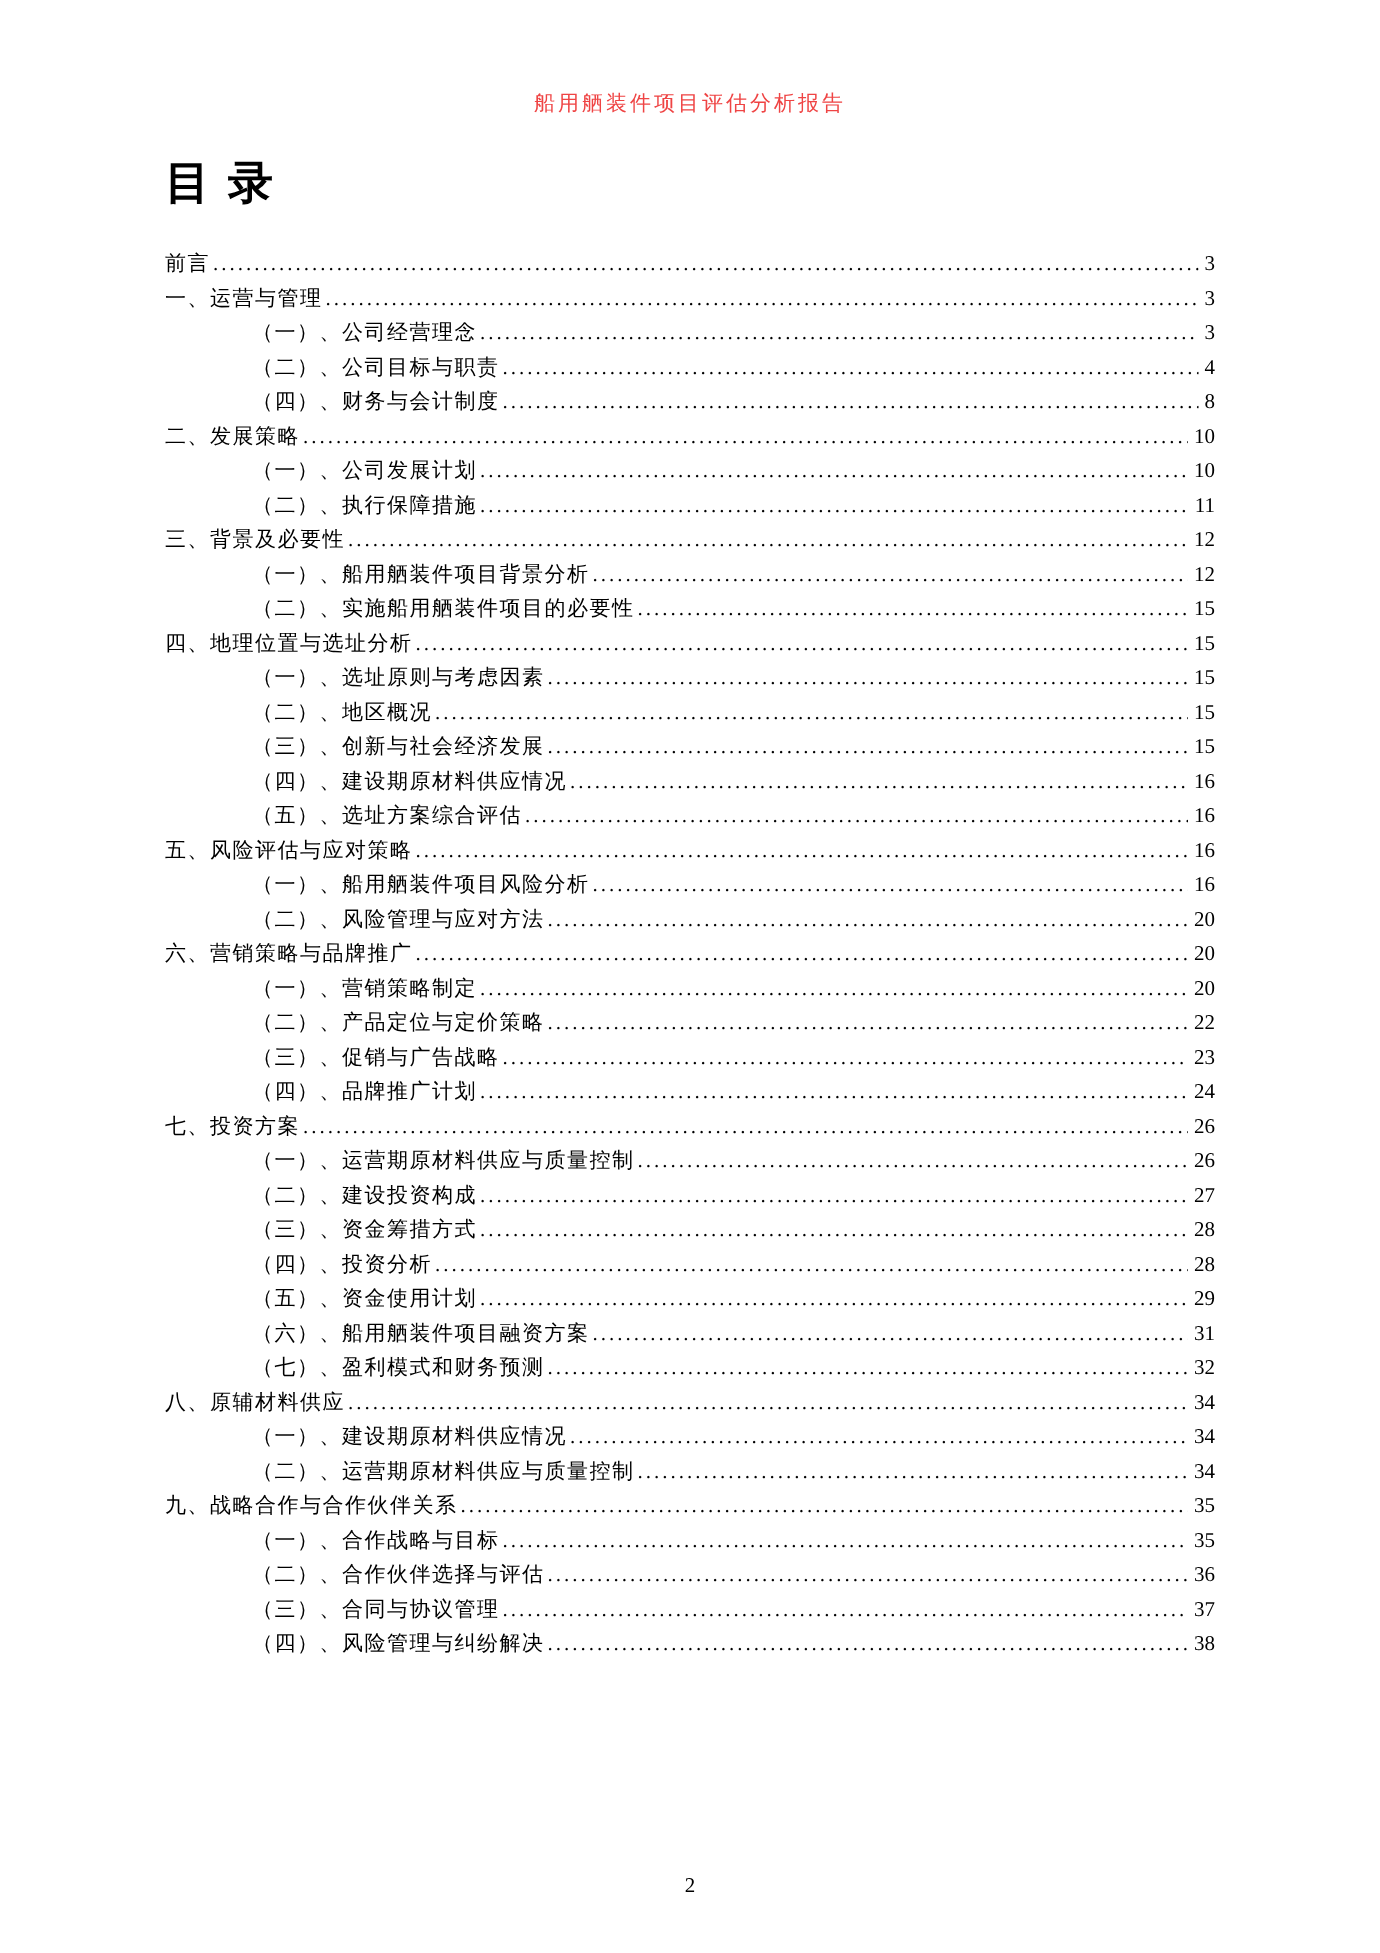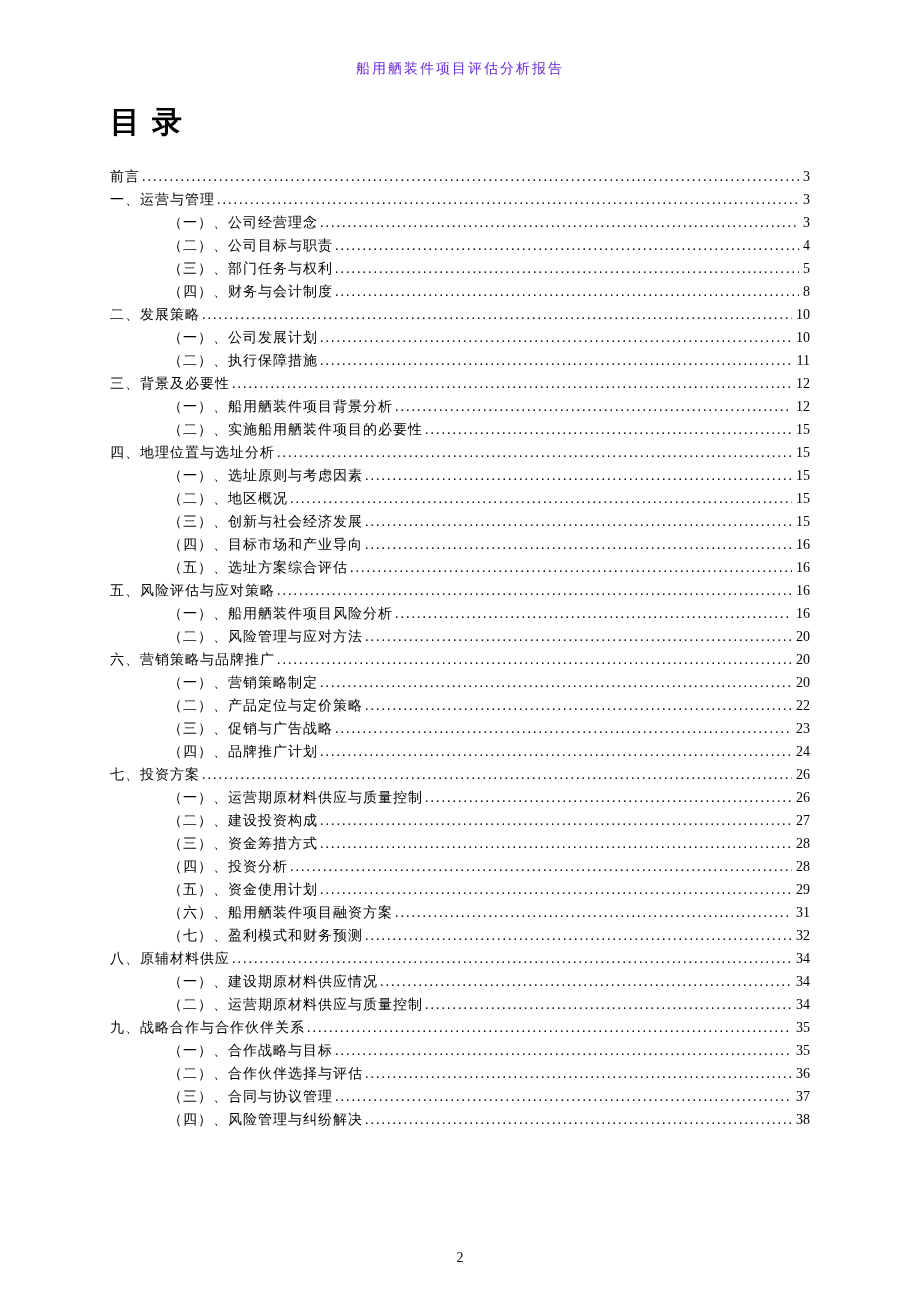--- a/index.html
+++ b/index.html
@@ -15,21 +15,21 @@
   .page {
     padding: 60px 110px 40px 110px;
     box-sizing: border-box;
     height: 100%;
     position: relative;
   }
   .header {
     text-align: center;
     font-size: 14px;
     letter-spacing: 2px;
-    color: #6d28d9;
+    color: #ef4444;
     margin-bottom: 24px;
   }
   .title {
     text-align: left;
     font-size: 30px;
     font-weight: bold;
     letter-spacing: 12px;
     margin-bottom: 22px;
     font-family: "SimSun","宋体",serif;
   }
@@ -107,25 +107,20 @@
         <span class="label">（一）、公司经营理念</span>
         <span class="dots"></span>
         <span class="page-num">3</span>
       </div>
       <div class="toc-row level-1">
         <span class="label">（二）、公司目标与职责</span>
         <span class="dots"></span>
         <span class="page-num">4</span>
       </div>
       <div class="toc-row level-1">
-        <span class="label">（三）、部门任务与权利</span>
-        <span class="dots"></span>
-        <span class="page-num">5</span>
-      </div>
-      <div class="toc-row level-1">
         <span class="label">（四）、财务与会计制度</span>
         <span class="dots"></span>
         <span class="page-num">8</span>
       </div>
       <div class="toc-row level-0">
         <span class="label">二、发展策略</span>
         <span class="dots"></span>
         <span class="page-num">10</span>
       </div>
       <div class="toc-row level-1">
@@ -167,21 +162,21 @@
         <span class="label">（二）、地区概况</span>
         <span class="dots"></span>
         <span class="page-num">15</span>
       </div>
       <div class="toc-row level-1">
         <span class="label">（三）、创新与社会经济发展</span>
         <span class="dots"></span>
         <span class="page-num">15</span>
       </div>
       <div class="toc-row level-1">
-        <span class="label">（四）、目标市场和产业导向</span>
+        <span class="label">（四）、建设期原材料供应情况</span>
         <span class="dots"></span>
         <span class="page-num">16</span>
       </div>
       <div class="toc-row level-1">
         <span class="label">（五）、选址方案综合评估</span>
         <span class="dots"></span>
         <span class="page-num">16</span>
       </div>
       <div class="toc-row level-0">
         <span class="label">五、风险评估与应对策略</span>

